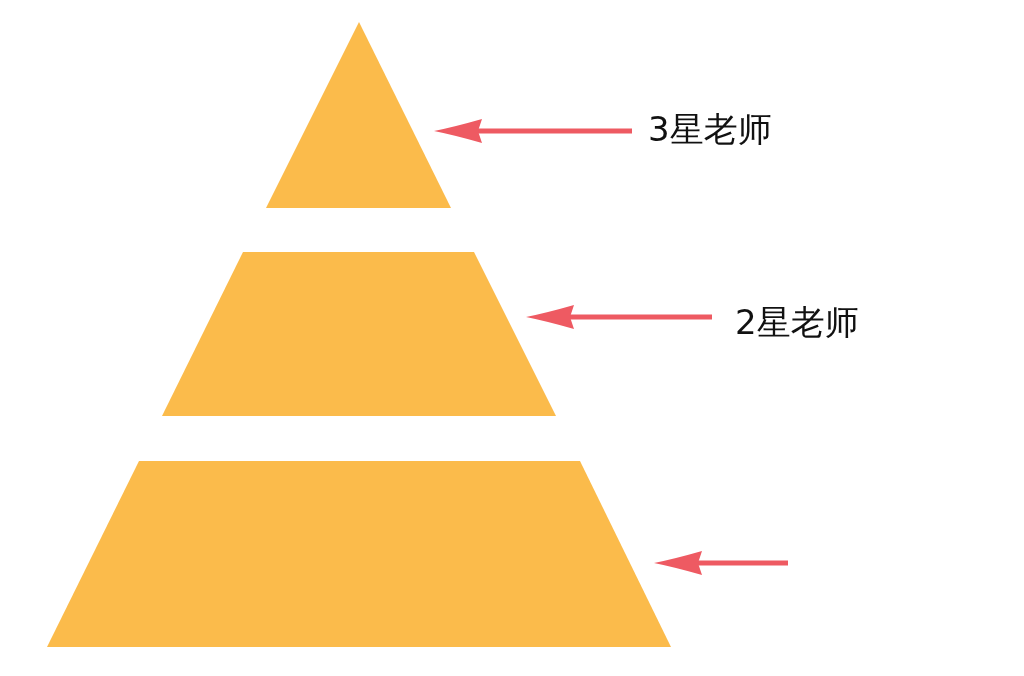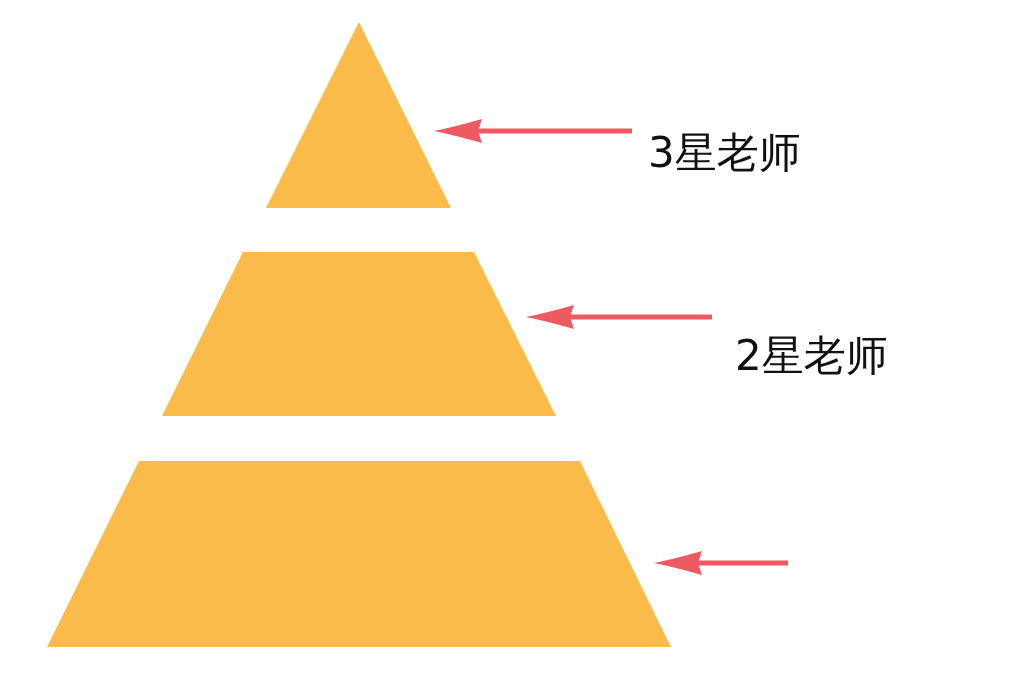--- a/index.html
+++ b/index.html
@@ -16,25 +16,24 @@
       height: 676px;
     }
     svg.diagram {
       position: absolute;
       left: 0;
       top: 0;
     }
     .label {
       position: absolute;
       font-family: "DejaVu Sans", "Liberation Sans", sans-serif;
-      font-size: 42px;
+      font-size: 34px;
       color: #111111;
       line-height: 1;
       white-space: nowrap;
-      margin-top: 20px;
     }
   </style>
 </head>
 <body>
 
 <div class="canvas">
   <svg class="diagram" width="1024" height="676" viewBox="0 0 1024 676">
     <defs>
       <marker id="arrowhead" markerWidth="12" markerHeight="10" refX="1" refY="5" orient="auto" markerUnits="userSpaceOnUse">
       </marker>
@@ -54,14 +53,14 @@
           <path d="M 526 317 Q 546 313 574 305 L 570 317 L 574 329 Q 546 321 526 317 Z" fill="#EE5A62"></path>
         </g>
         <g>
           <line x1="788" y1="563" x2="696" y2="563" stroke="#EE5A62" stroke-width="5"></line>
           <path d="M 654 563 Q 674 559 702 551 L 698 563 L 702 575 Q 674 567 654 563 Z" fill="#EE5A62"></path>
         </g>
       </g>
   </svg>
 
   <div class="label" id="label-0" style="left: 648px; top: 112px; color: rgb(17, 17, 17);">3星老师</div>
-  <div class="label" id="label-1" style="left: 735px; top: 315px; color: rgb(17, 17, 17);">2星老师</div>
+  <div class="label" id="label-1" style="left: 735px; top: 305px; color: rgb(17, 17, 17);">2星老师</div>
 </div>
 
 </body></html>

